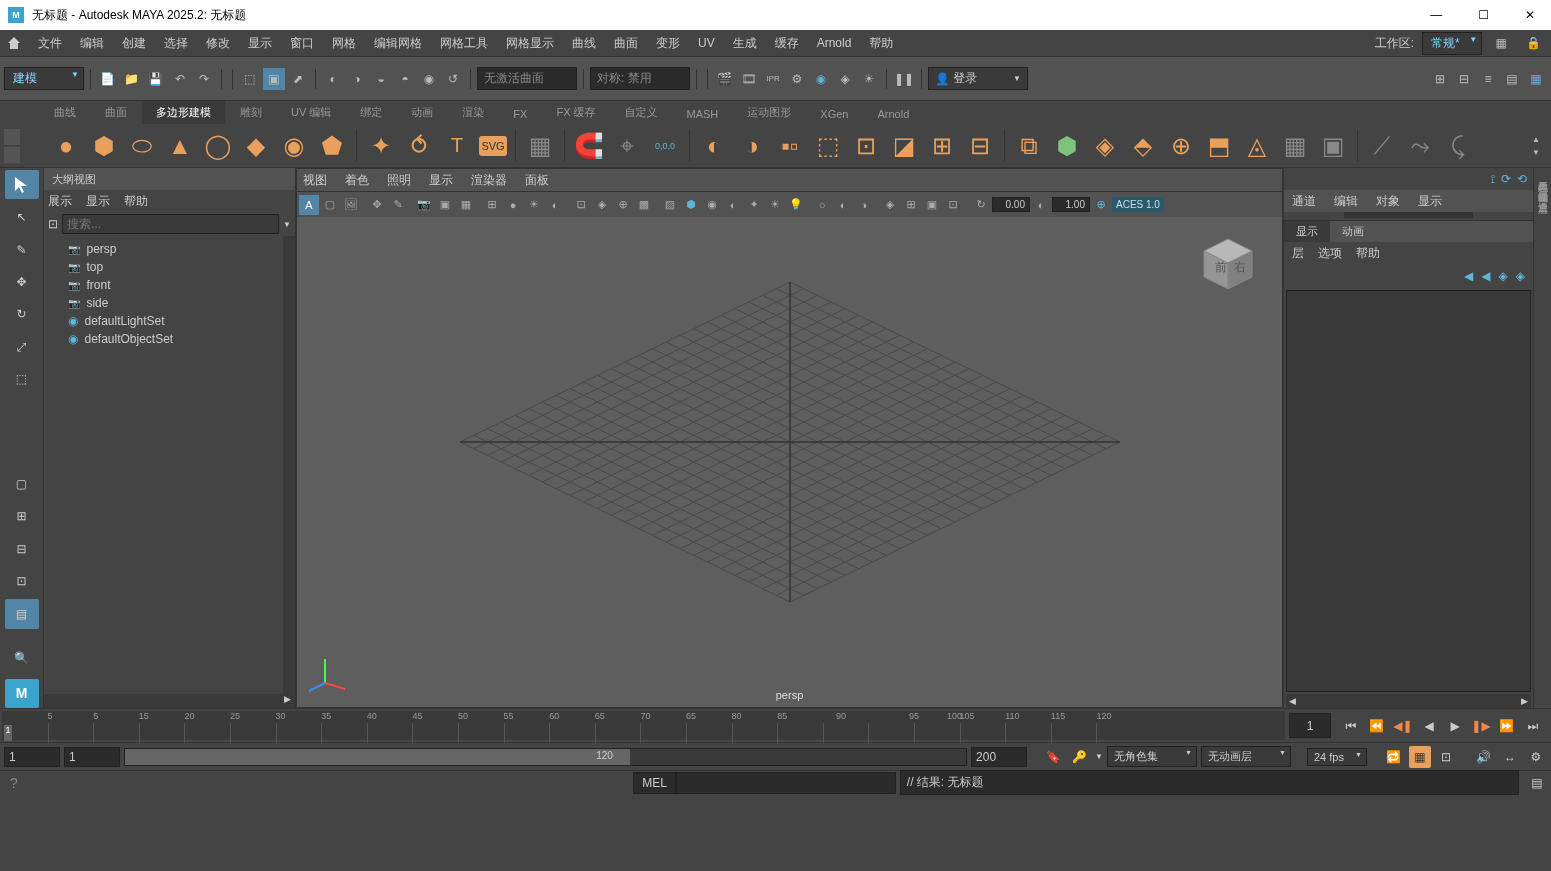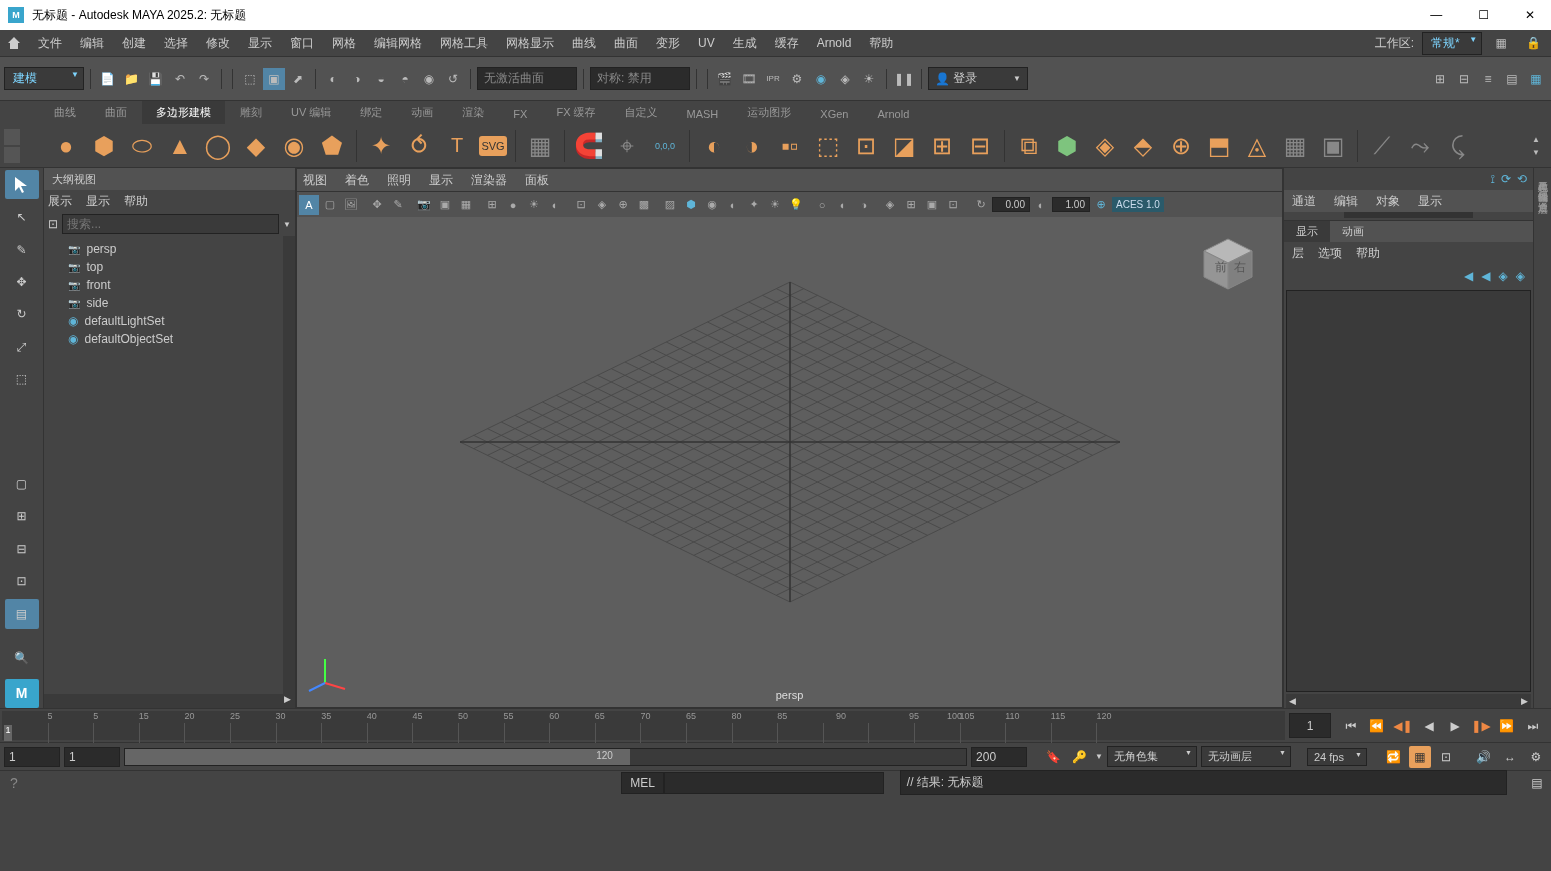--- a/index.html
+++ b/index.html
@@ -86,21 +86,21 @@
 .rb-handle{position:absolute;height:16px;background:#666}
 .rb-dd{background:#3a3a3a;border:1px solid #222;padding:2px 18px 2px 6px;color:#ccc;position:relative;min-width:90px;font-size:11px}
 .rb-dd::after{content:"▼";position:absolute;right:4px;font-size:7px}
 .rb-icon{width:22px;height:22px;display:flex;align-items:center;justify-content:center;cursor:pointer;color:#ccc}
 
 .statusbar{height:24px;background:#444;display:flex;align-items:center;border-top:1px solid #333}
 .sb-help{width:28px;text-align:center;color:#888;font-size:14px}
 .sb-empty{flex:1}
 .sb-mel{background:#2b2b2b;padding:3px 8px;color:#ccc;border:1px solid #222}
 .sb-mel-input{width:220px;background:#2b2b2b;border:1px solid #222;padding:3px;color:#ccc}
-.sb-result{flex:1;background:#2b2b2b;border:1px solid #222;padding:3px 6px;color:#ccc;margin:0 16px}
+.sb-result{flex:1;background:#2b2b2b;border:1px solid #222;padding:3px 6px;color:#ccc;margin:0 4px}
 .sb-right{width:28px;text-align:center}
 svg{overflow:visible}
 </style>
 </head>
 <body>
 
 <div class="titlebar">
   <div class="titlebar-icon">M</div>
   <span>无标题 - Autodesk MAYA 2025.2: 无标题</span>
   <div class="titlebar-buttons">

